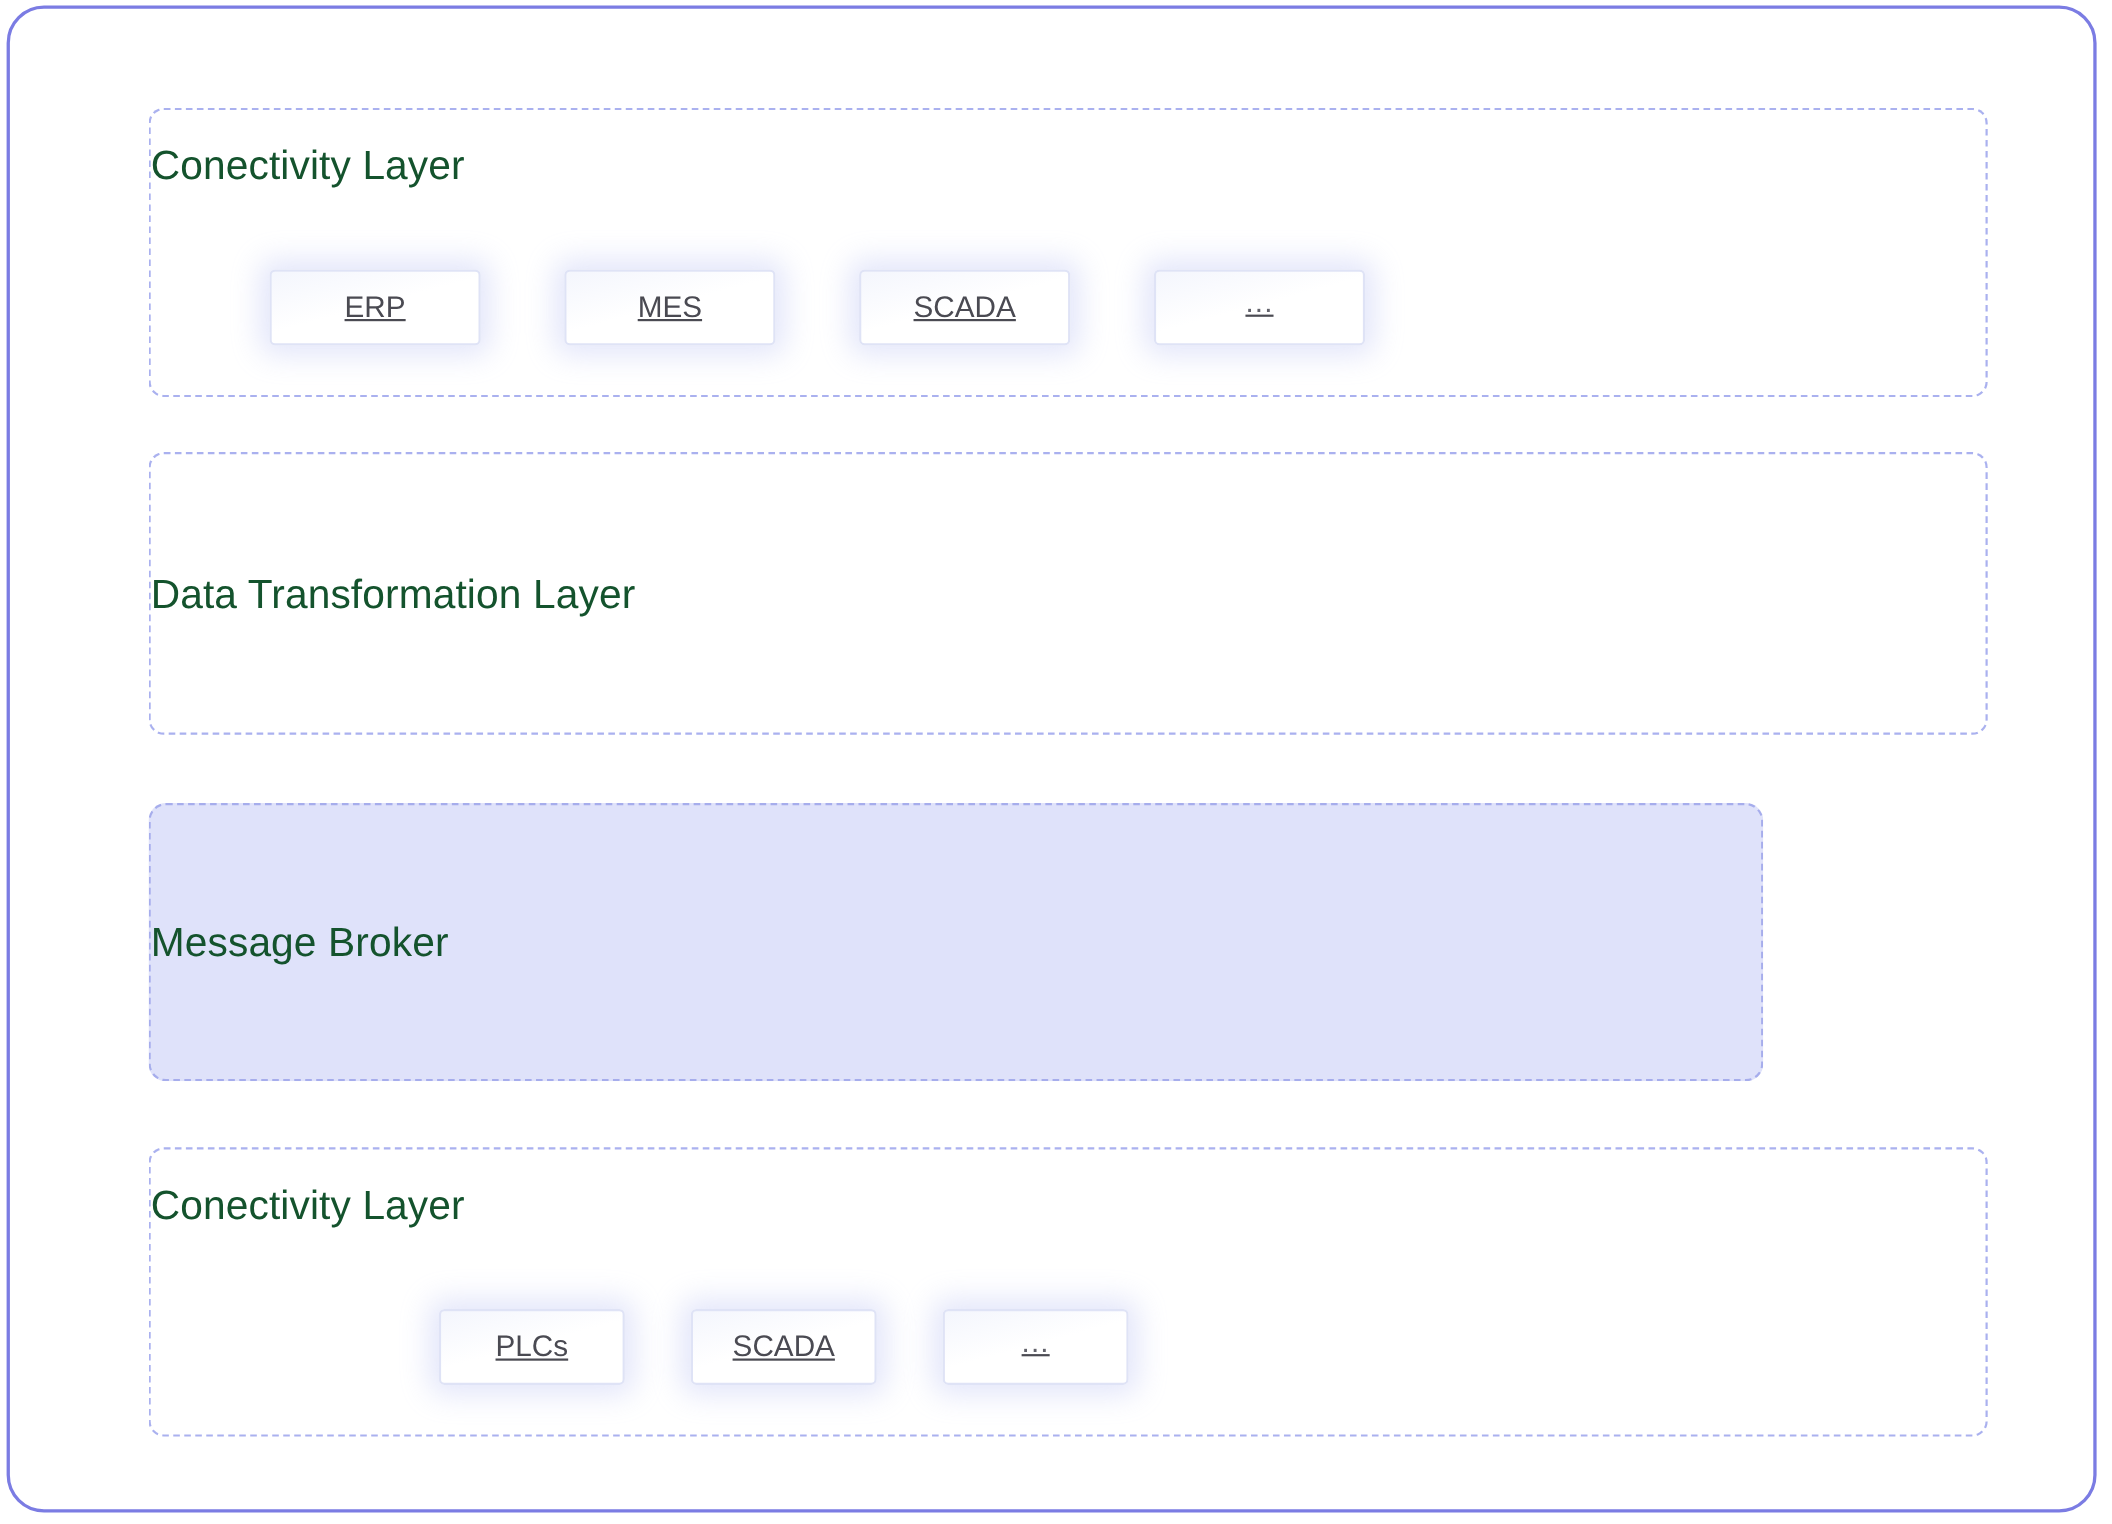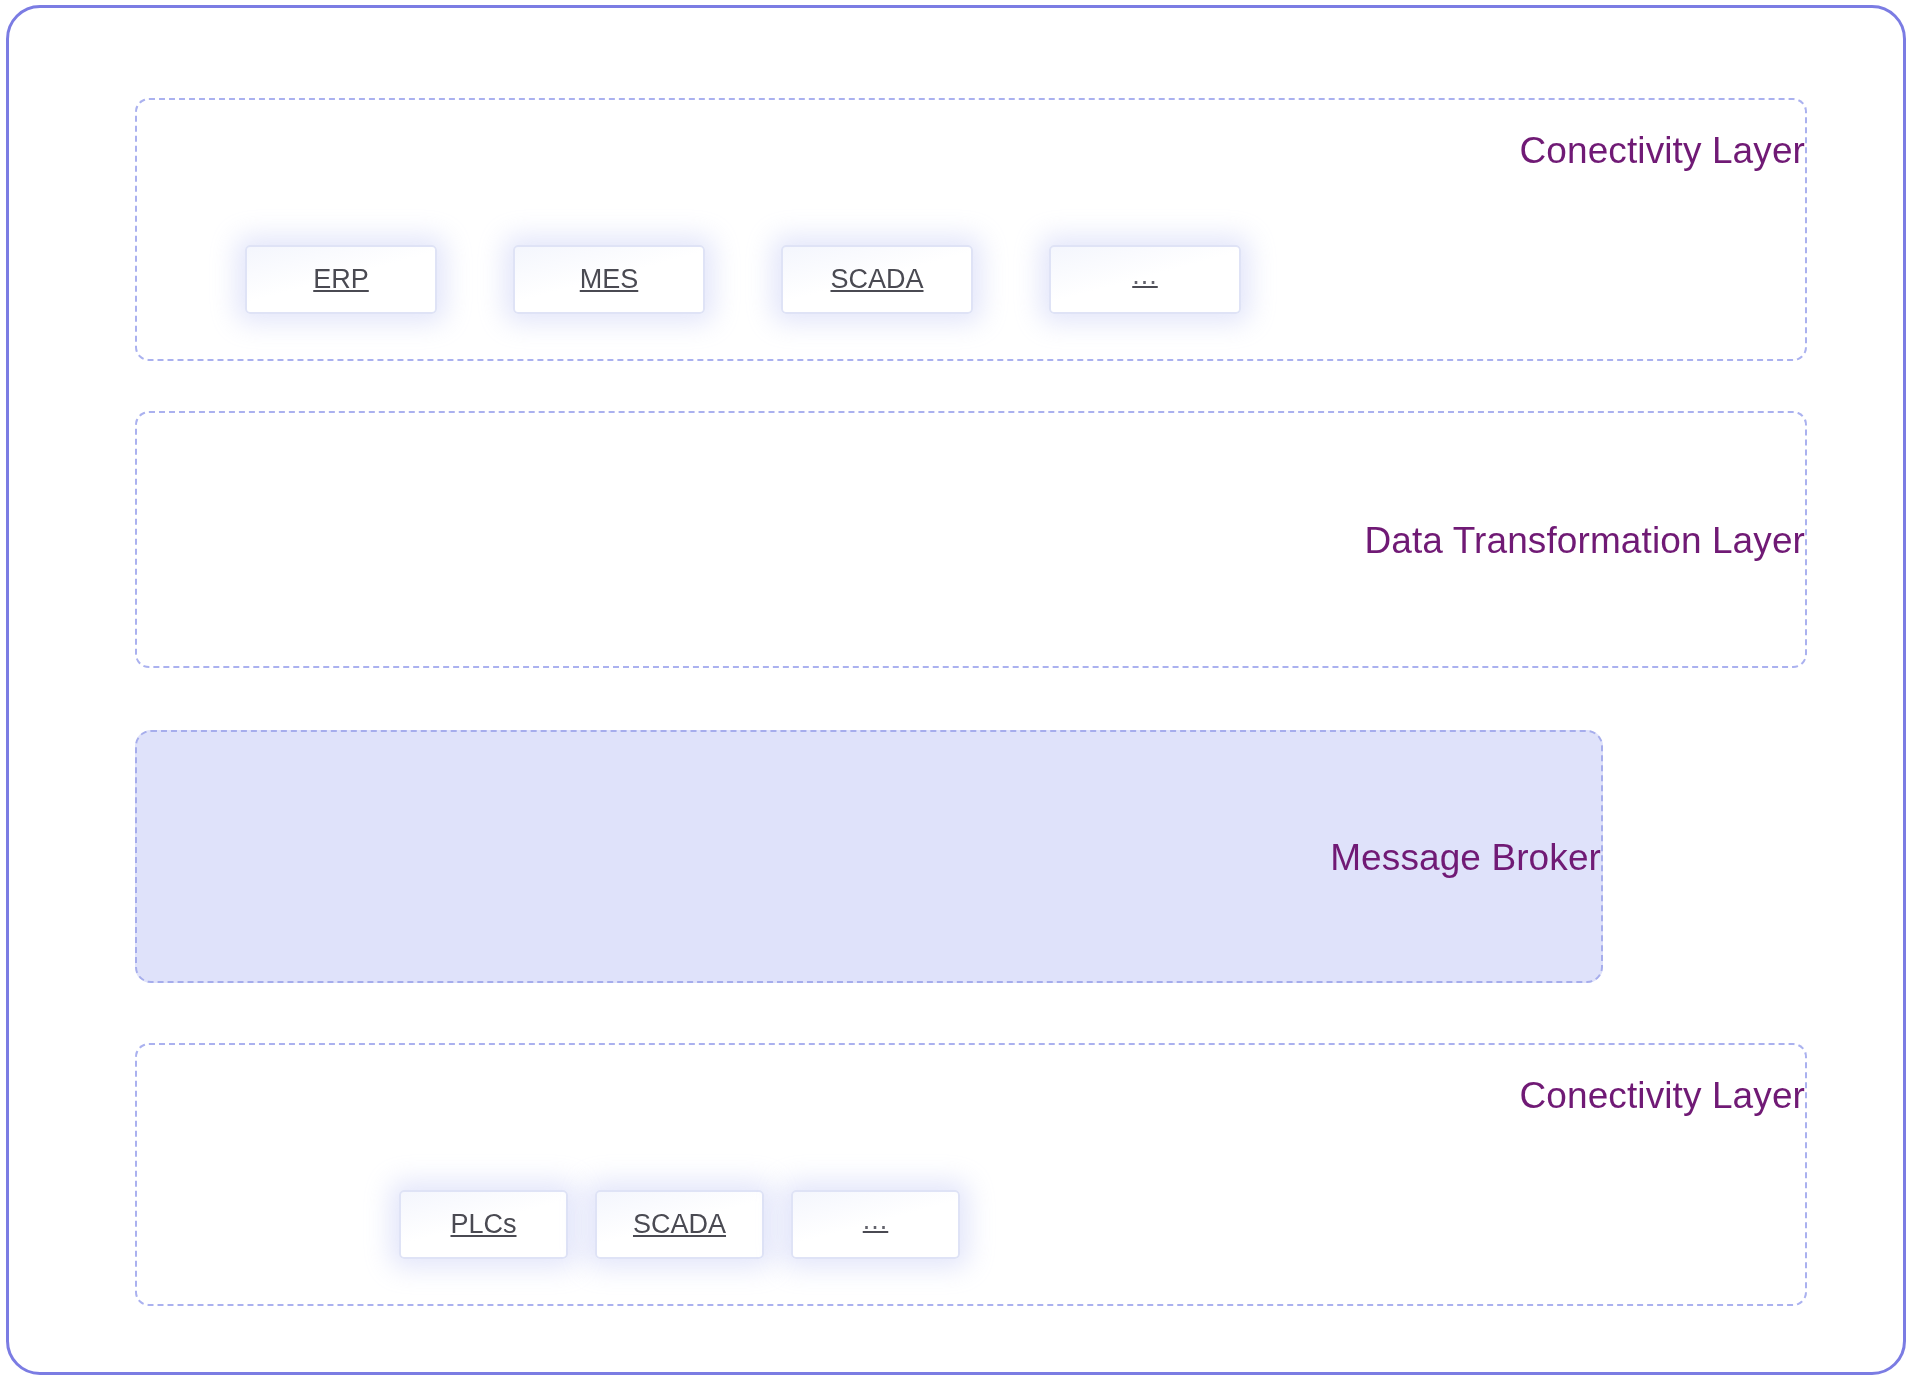--- a/index.html
+++ b/index.html
@@ -38,22 +38,22 @@
   .layer.filled {
     background: #dfe2fa;
     border-color: #a6adec;
     border-radius: 16px;
   }
 
   .layer-title {
     position: absolute;
     left: 0;
     width: 100%;
-    text-align: right;
-    color: #701a75;
+    text-align: left;
+    color: #14532d;
     font-size: 37px;
     font-weight: 400;
     letter-spacing: 0.1px;
     white-space: nowrap;
   }
   .layer-title.top-title { top: 30px; }
   .layer-title.center-title {
     top: 50%;
     transform: translateY(-50%);
     line-height: 1;
@@ -89,21 +89,21 @@
     top: -4px;
   }
 
   
   #layer-connectivity-top { left: 126px; top: 90px;  width: 1672px; height: 263px; }
   #layer-transformation   { left: 126px; top: 403px; width: 1672px; height: 257px; }
   #layer-message-broker   { left: 126px; top: 722px; width: 1468px; height: 253px; }
   #layer-connectivity-bot { left: 126px; top: 1035px;width: 1672px; height: 263px; }
 
   #chip-row-top    { left: 108px; top: 145px; gap: 76px; }
-  #chip-row-bottom { left: 262px; top: 145px; gap: 27px; }
+  #chip-row-bottom { left: 262px; top: 145px; gap: 60px; }
 </style>
 </head>
 <body>
 
 <div class="diagram-frame">
 
   <div class="layer" id="layer-connectivity-top">
     <div class="layer-title top-title">Conectivity Layer</div>
 
     <div class="chip-row" id="chip-row-top">

